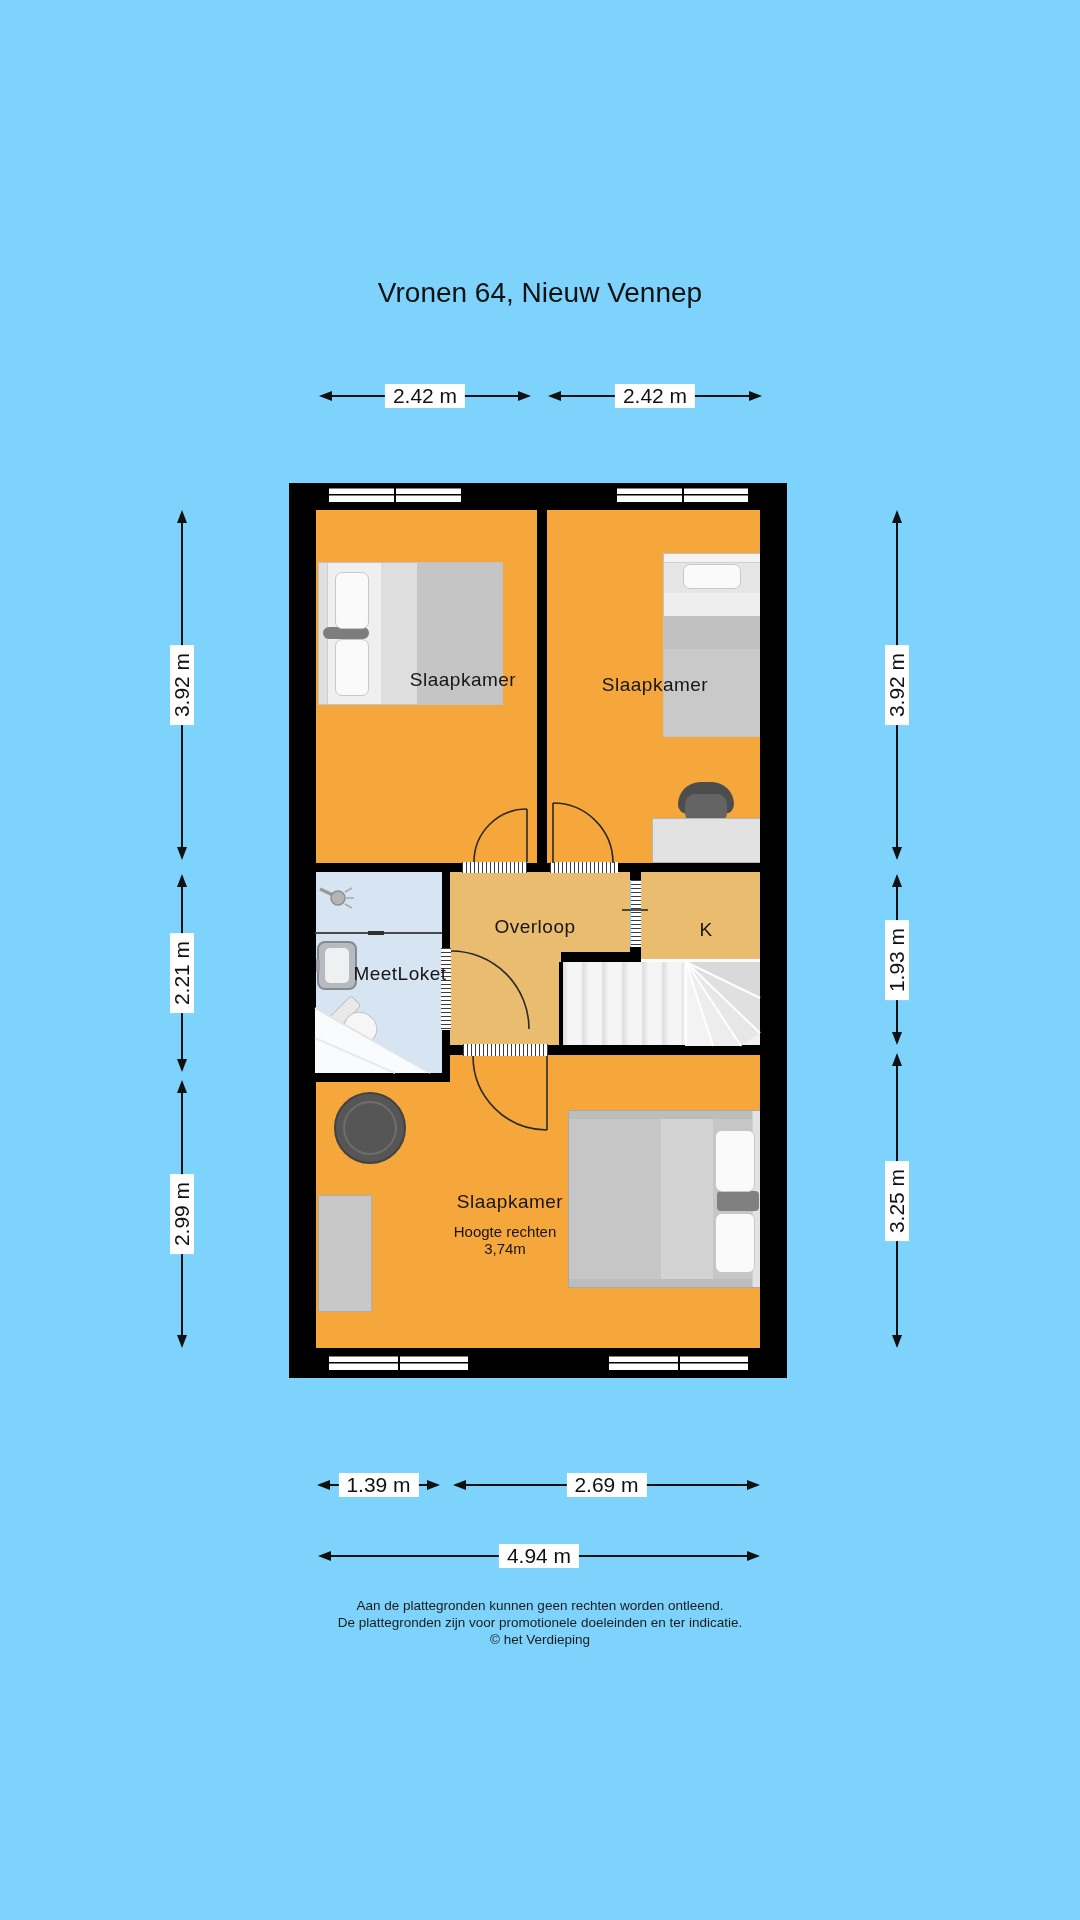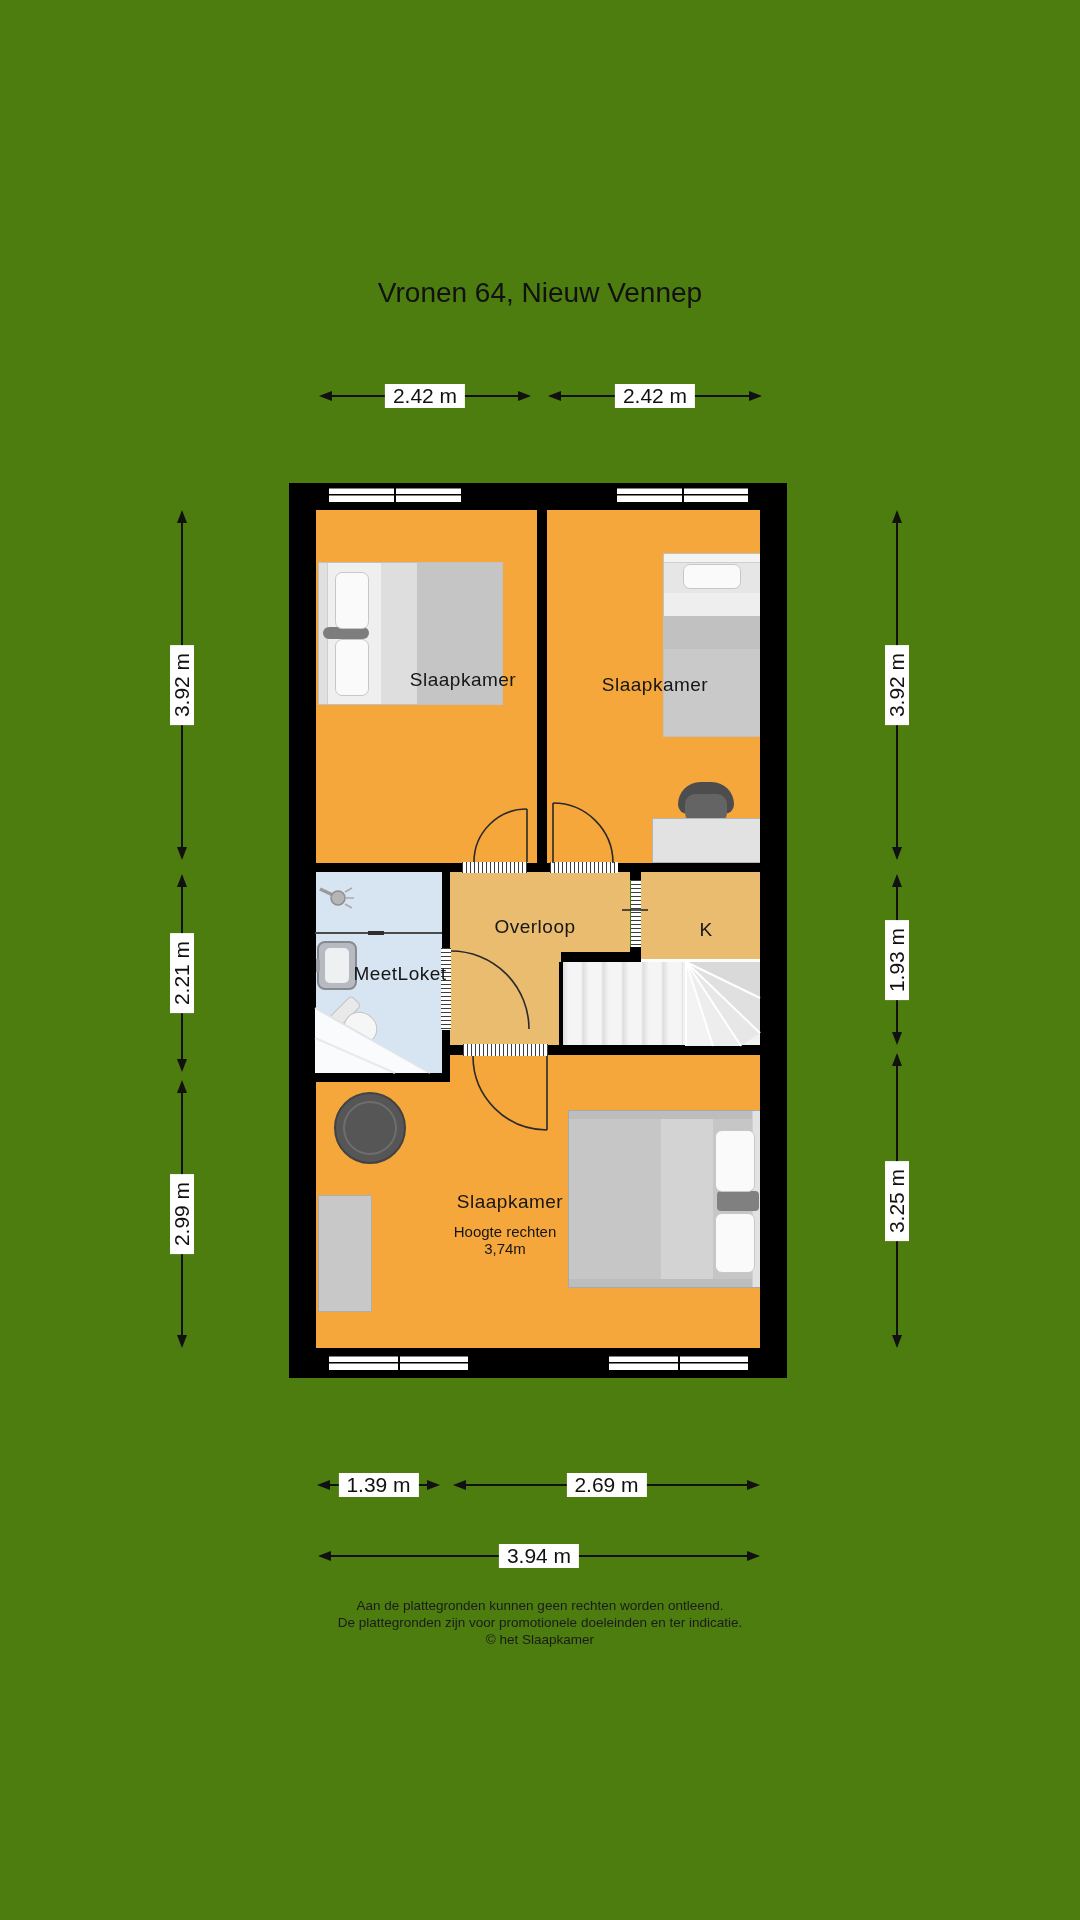--- a/index.html
+++ b/index.html
@@ -5,21 +5,21 @@
   :root{
     --room-orange:#F6A73C;
     --hall-tan:#EABC70;
     --bath-blue:#D7E4F1;
     --wall-black:#000000;
     --stairs-gray:#F1F1F1;
     --ink:#1a1a1a;
   }
   html,body{margin:0;padding:0;background:#fff;}
   body{width:1080px;height:1920px;font-family:"Liberation Sans",sans-serif;color:var(--ink);}
-  .canvas{position:relative;width:1080px;height:1920px;background:#4d7c0f;overflow:hidden;}
+  .canvas{position:relative;width:1080px;height:1920px;background:#7dd3fc;overflow:hidden;}
 
   .title{position:absolute;top:270px;left:0;width:1080px;text-align:center;font-size:28px;line-height:46px;color:#111;}
 
   .room{position:absolute;}
   .wall{position:absolute;background:var(--wall-black);}
 
   .win{position:absolute;background:#fff;
     background-image:linear-gradient(#000,#000),linear-gradient(#000,#000),linear-gradient(#000,#000),
                      linear-gradient(#000,#000),linear-gradient(#000,#000),linear-gradient(#000,#000);
     background-size:100% 1.5px,100% 1.5px,100% 1.5px,2px 100%,2px 100%,2px 100%;
@@ -307,22 +307,22 @@
   <div class="dim-h" style="left:453px;top:1472px;width:307px;">
     <div class="ah-l"></div>
       <div class="line"></div>
       <div class="ah-r"></div>
     <span class="lbl">2.69 m</span>
   </div>
   <div class="dim-h" style="left:318px;top:1543px;width:442px;">
     <div class="ah-l"></div>
       <div class="line"></div>
       <div class="ah-r"></div>
-    <span class="lbl">3.94 m</span>
+    <span class="lbl">4.94 m</span>
   </div>
 
   <div class="footer">
     <div>Aan de plattegronden kunnen geen rechten worden ontleend.</div>
     <div>De plattegronden zijn voor promotionele doeleinden en ter indicatie.</div>
-    <div>© het Slaapkamer</div>
+    <div>© het Verdieping</div>
   </div>
 
 </div>
 
 </body></html>

